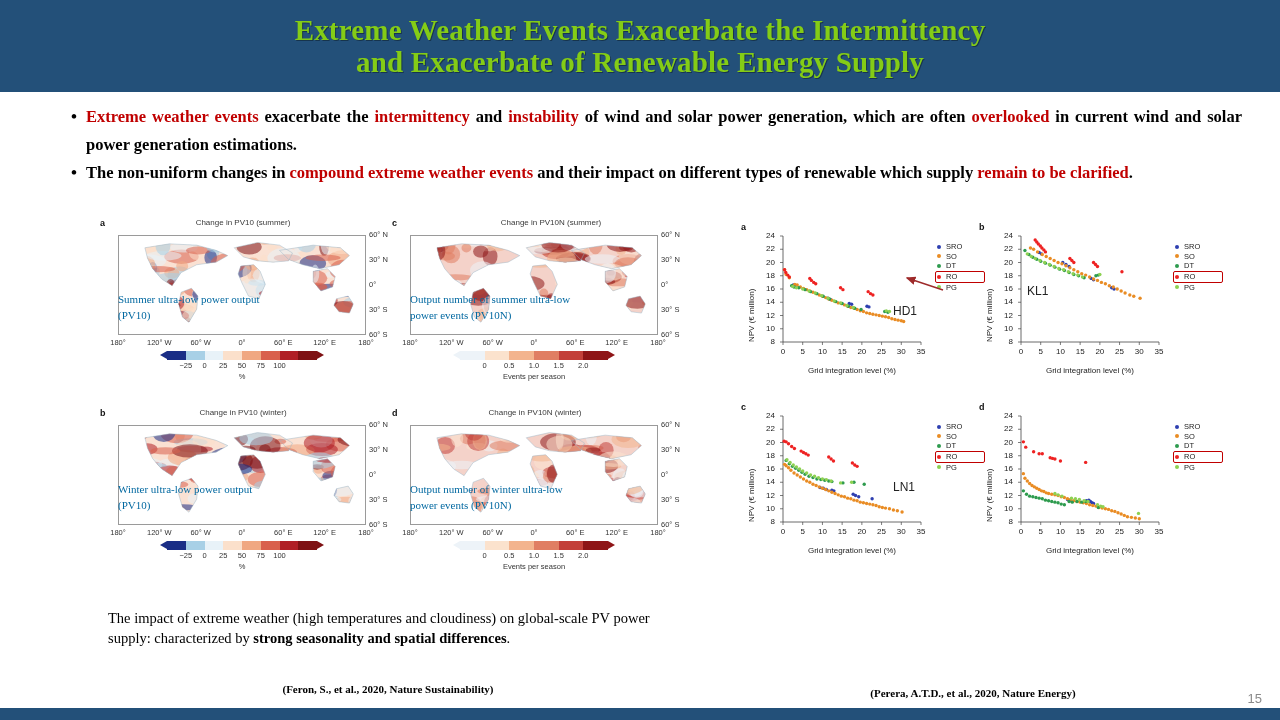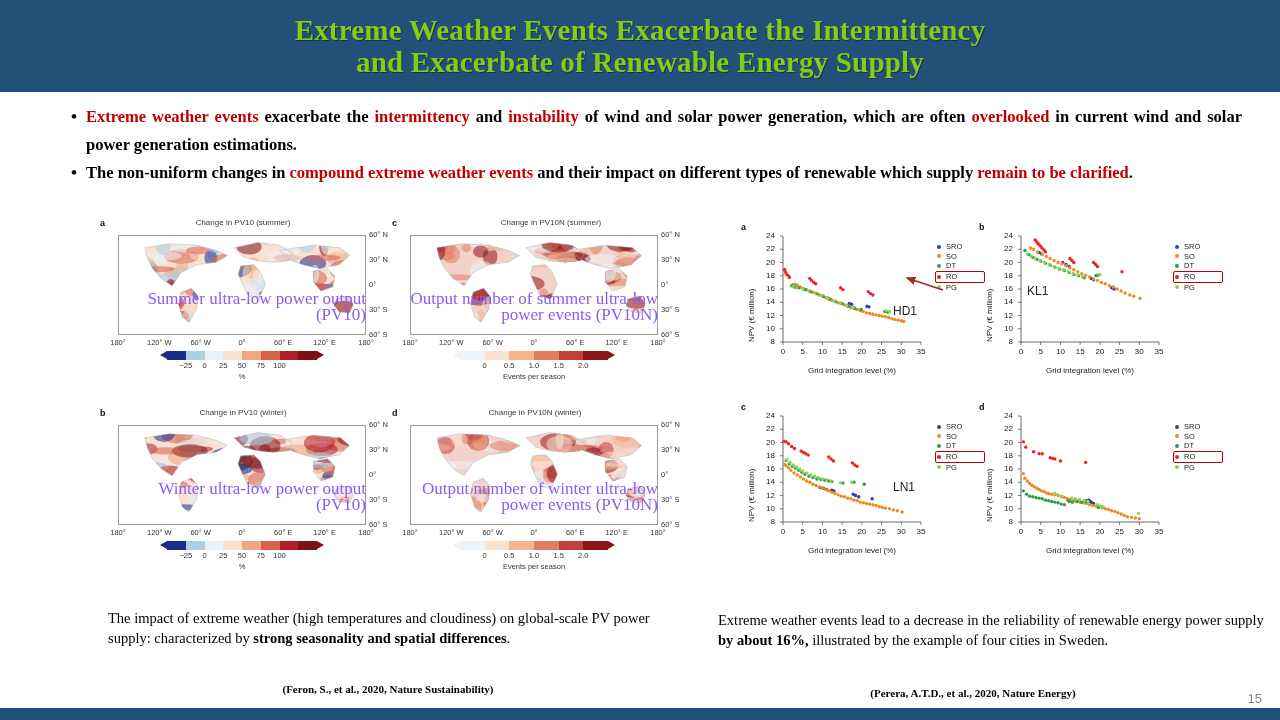--- a/index.html
+++ b/index.html
@@ -51,22 +51,22 @@
   .mapbox svg{display:block;}
   .ylab{
     position:absolute;font-family:"Liberation Sans",sans-serif;font-size:7.5px;color:#333;
     white-space:nowrap;
   }
   .xlab{
     position:absolute;font-family:"Liberation Sans",sans-serif;font-size:7.5px;color:#333;
     white-space:nowrap;
   }
   .overlay-cap{
-    position:absolute;width:100%;text-align:right;
-    font-family:"Liberation Serif",serif;font-size:17px;color:#8b5cf6;line-height:16px;
+    position:absolute;width:100%;text-align:left;
+    font-family:"Liberation Serif",serif;font-size:11px;color:#0369a1;line-height:16px;
     pointer-events:none;
   }
   .cbar-wrap{position:absolute;}
   .cbar{display:flex;height:9px;align-items:stretch;}
   .cbar .seg{flex:1;}
   .cbticks{position:relative;height:11px;margin-top:1px;}
   .cbtick{
     position:absolute;transform:translateX(-50%);
     font-family:"Liberation Sans",sans-serif;font-size:7.5px;color:#333;
   }
@@ -1591,18 +1591,17 @@
       <marker id="ahead" markerWidth="7" markerHeight="7" refX="6" refY="3" orient="auto">
         <path d="M0,0 L7,3 L0,6 z" fill="#9E2A2A"></path>
       </marker>
     </defs>
     <path d="M46,22 L10,10" stroke="#9E2A2A" stroke-width="1.4" fill="none" marker-end="url(#ahead)"></path>
   </svg>
 
   <div class="cap" id="cap-left" style="left:108px;top:608px;width:560px;"><span>The impact of extreme weather (high temperatures and cloudiness) on global-scale PV power supply: characterized by </span><span style="font-weight: bold;">strong seasonality and spatial differences</span><span>.</span></div>
   <div class="cite" id="cite-left" style="left:108px;top:683px;width:560px;">(Feron, S., et al., 2020, Nature Sustainability)</div>
 
-  <div class="cap" id="cap-right" style="left:718px;top:610px;width:552px;"><span>Extreme weather events lead to a decrease in the reliability of renewable energy power supply </span><span style="font-weight: bold;">by about 16%,</span><span> illustrated by the example of four cities in Sweden.</span></div>
   <div class="cite" id="cite-right" style="left:718px;top:687px;width:510px;">(Perera, A.T.D., et al., 2020, Nature Energy)</div>
 
   <div class="pagenum">15</div>
   <div class="footbar"></div>
 </div>
 
 </body></html>

